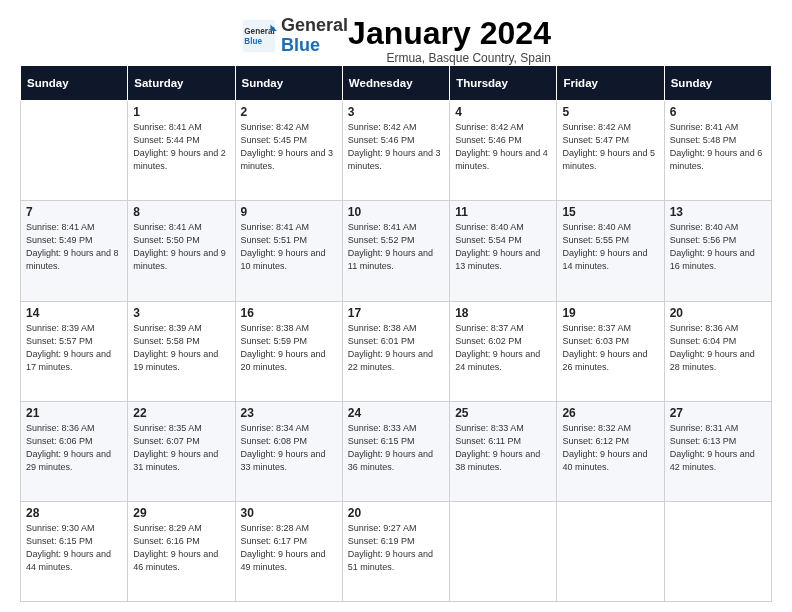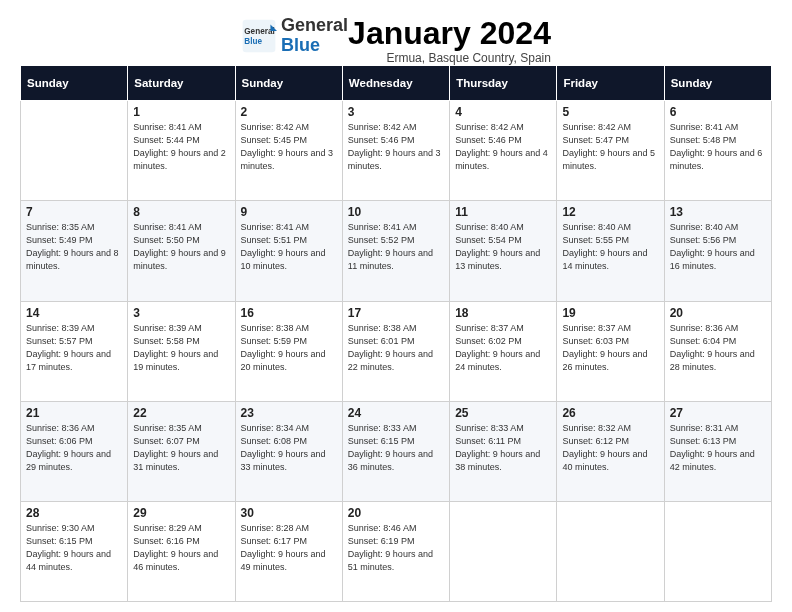--- a/index.html
+++ b/index.html
@@ -172,21 +172,21 @@
             <div class="day-number">6</div>
             <div class="day-info">Sunrise: 8:41 AM
 Sunset: 5:48 PM
 Daylight: 9 hours
 and 6 minutes.</div>
           </td>
         </tr>
         <tr>
           <td>
             <div class="day-number">7</div>
-            <div class="day-info">Sunrise: 8:35 AM
+            <div class="day-info">Sunrise: 8:41 AM
 Sunset: 5:49 PM
 Daylight: 9 hours
 and 8 minutes.</div>
           </td>
           <td>
             <div class="day-number">8</div>
             <div class="day-info">Sunrise: 8:41 AM
 Sunset: 5:50 PM
 Daylight: 9 hours
 and 9 minutes.</div>
@@ -206,21 +206,21 @@
 and 11 minutes.</div>
           </td>
           <td>
             <div class="day-number">11</div>
             <div class="day-info">Sunrise: 8:40 AM
 Sunset: 5:54 PM
 Daylight: 9 hours
 and 13 minutes.</div>
           </td>
           <td>
-            <div class="day-number">12</div>
+            <div class="day-number">15</div>
             <div class="day-info">Sunrise: 8:40 AM
 Sunset: 5:55 PM
 Daylight: 9 hours
 and 14 minutes.</div>
           </td>
           <td>
             <div class="day-number">13</div>
             <div class="day-info">Sunrise: 8:40 AM
 Sunset: 5:56 PM
 Daylight: 9 hours
@@ -346,21 +346,21 @@
           </td>
           <td>
             <div class="day-number">30</div>
             <div class="day-info">Sunrise: 8:28 AM
 Sunset: 6:17 PM
 Daylight: 9 hours
 and 49 minutes.</div>
           </td>
           <td>
             <div class="day-number">20</div>
-            <div class="day-info">Sunrise: 8:46 AM
+            <div class="day-info">Sunrise: 9:27 AM
 Sunset: 6:19 PM
 Daylight: 9 hours
 and 51 minutes.</div>
           </td>
           <td class="empty-cell"></td>
           <td class="empty-cell"></td>
           <td class="empty-cell"></td>
         </tr>
       </tbody>
   </table>

